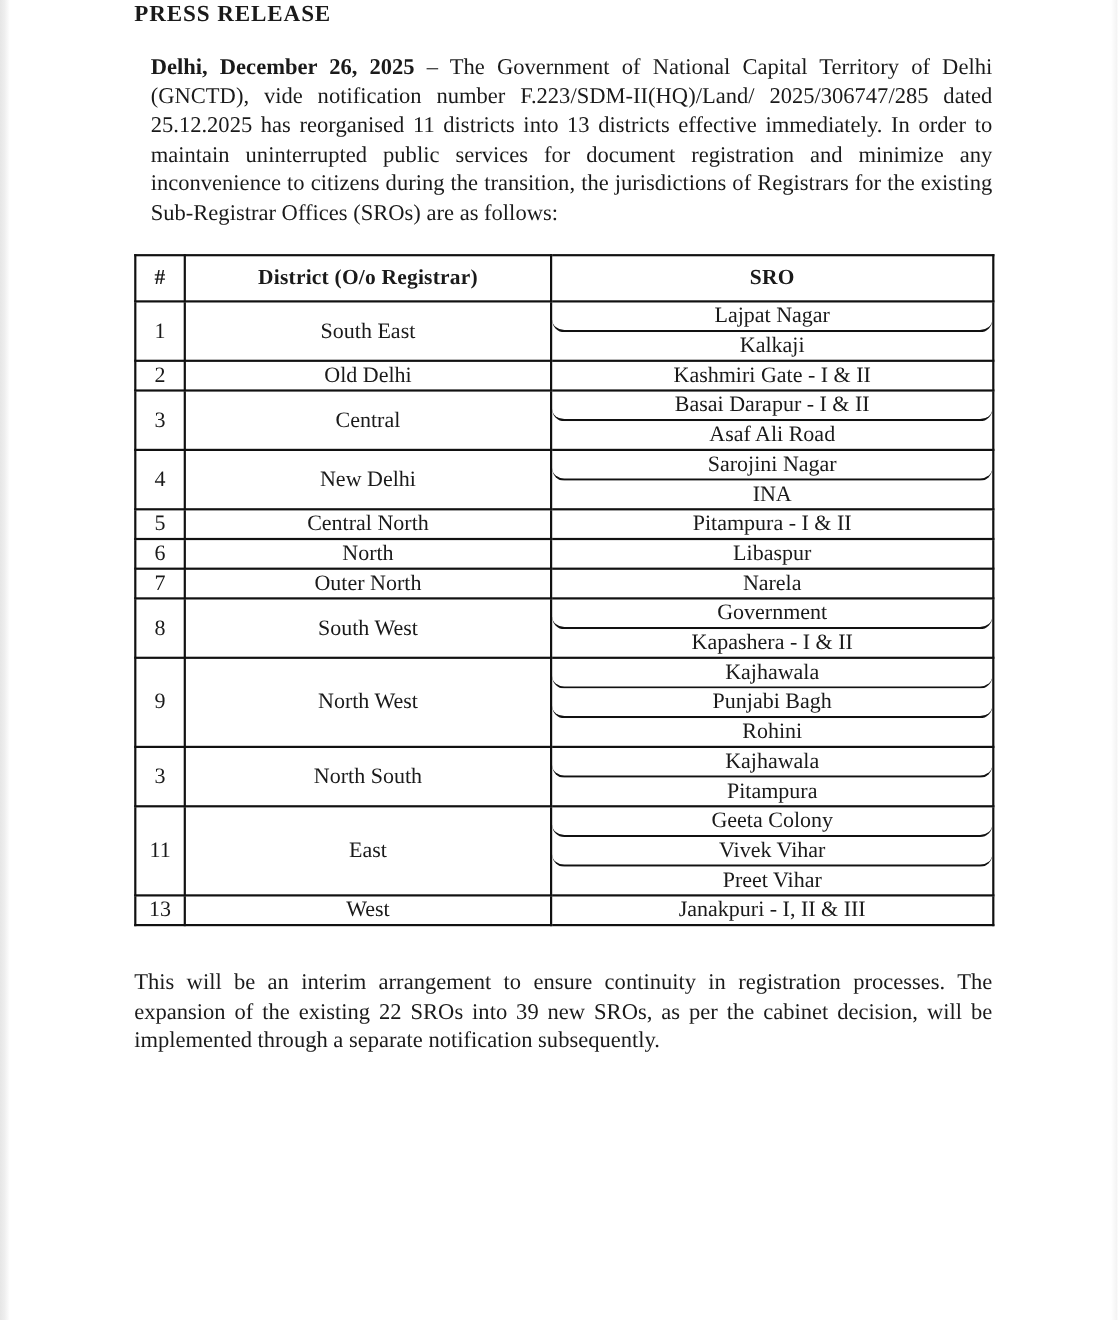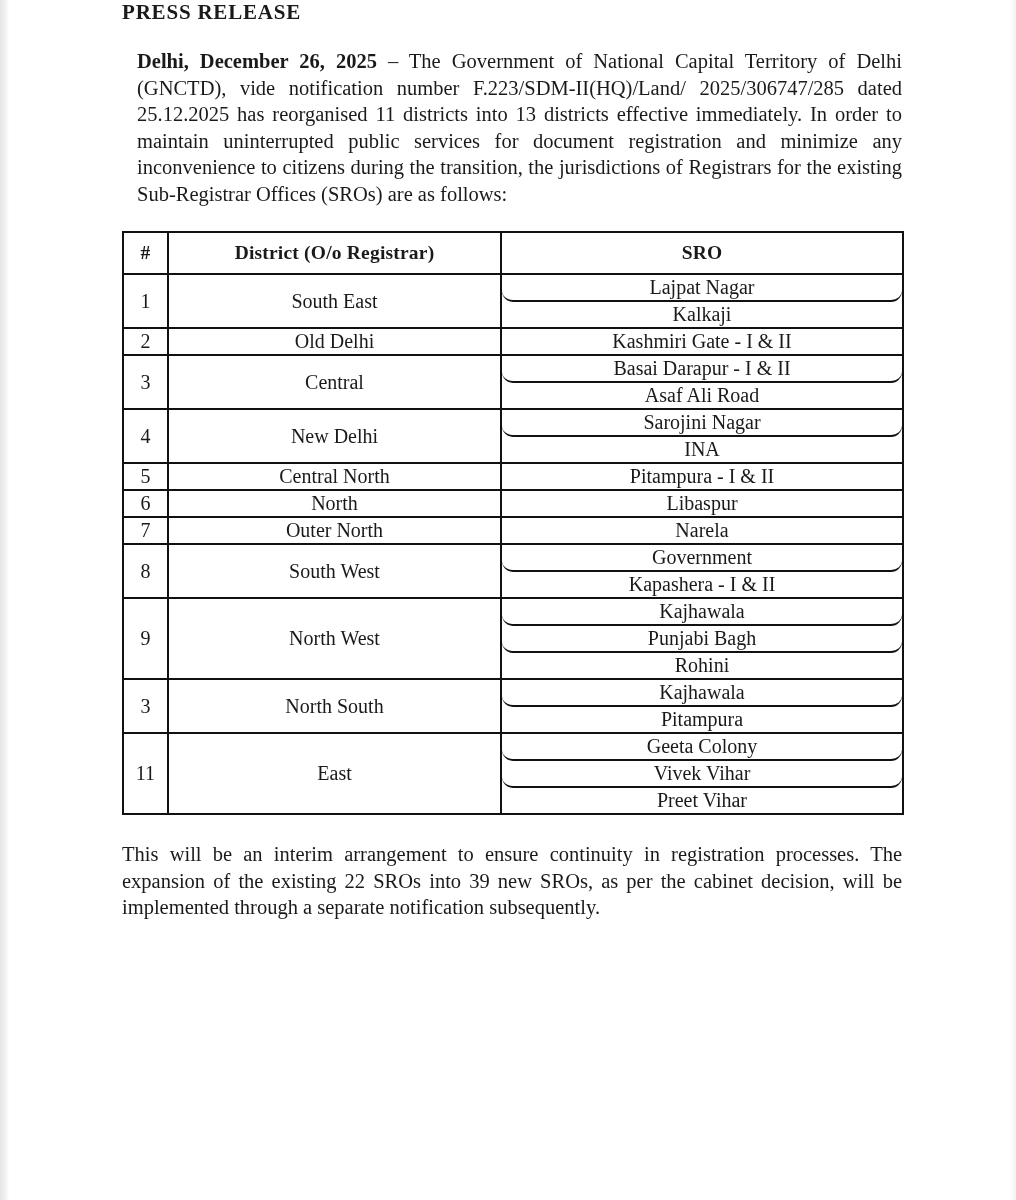--- a/index.html
+++ b/index.html
@@ -46,21 +46,21 @@
   }
 
   .para {
     font-size: 20.5px;
     line-height: 26.5px;
     text-align: justify;
     text-justify: inter-word;
     margin: 0;
   }
   .para-intro { padding-top: 23px; margin-left: 15px; }
-  .para-outro { padding-top: 26px; }
+  .para-outro { padding-top: 38px; }
   .lead-in { font-weight: bold; }
 
   table.jurisdiction {
     border-collapse: collapse;
     width: 780px;
     margin-top: 24px;
     table-layout: fixed;
     font-size: 19.5px;
   }
   table.jurisdiction col.c-num      { width: 45px;  }
@@ -210,18 +210,25 @@
         </tr>
         <tr>
           <td class="num">11</td>
           <td class="district">East</td>
           <td class="sro-stack">
             <div class="sro-line">Geeta Colony</div>
             <div class="sro-line">Vivek Vihar</div>
             <div class="sro-line">Preet Vihar</div>
           </td>
         </tr>
+        <tr>
+          <td class="num">13</td>
+          <td class="district">West</td>
+          <td class="sro-stack">
+            <div class="sro-line">Janakpuri - I, II &amp; III</div>
+          </td>
+        </tr>
       </tbody>
   </table>
 
   <p class="para para-outro">This will be an interim arrangement to ensure continuity in registration processes. The expansion of the existing 22 SROs into 39 new SROs, as per the cabinet decision, will be implemented through a separate notification subsequently.</p>
 
 </div>
 
 </body></html>

